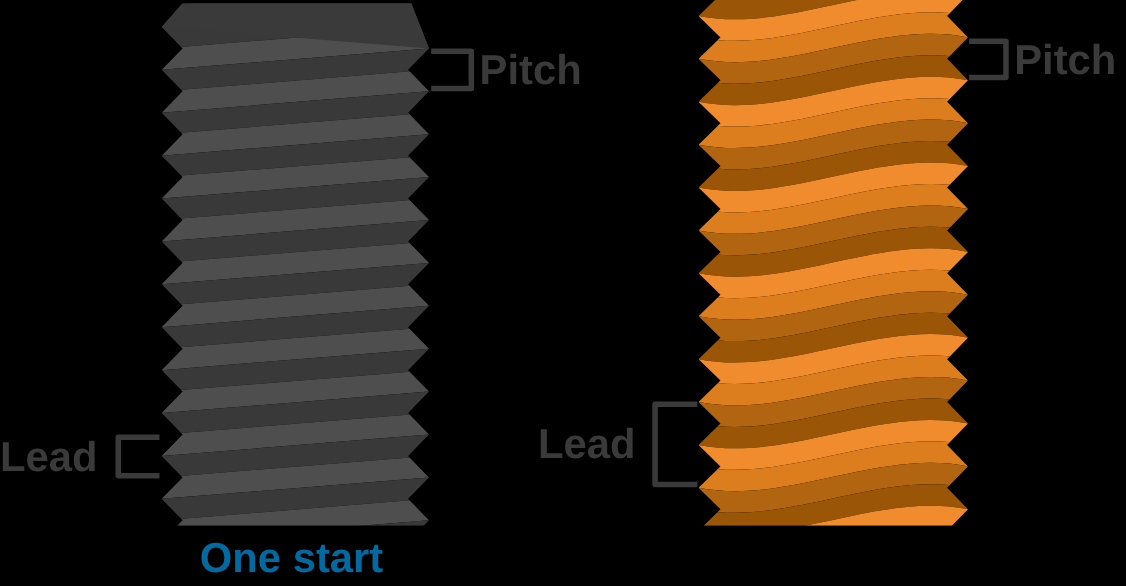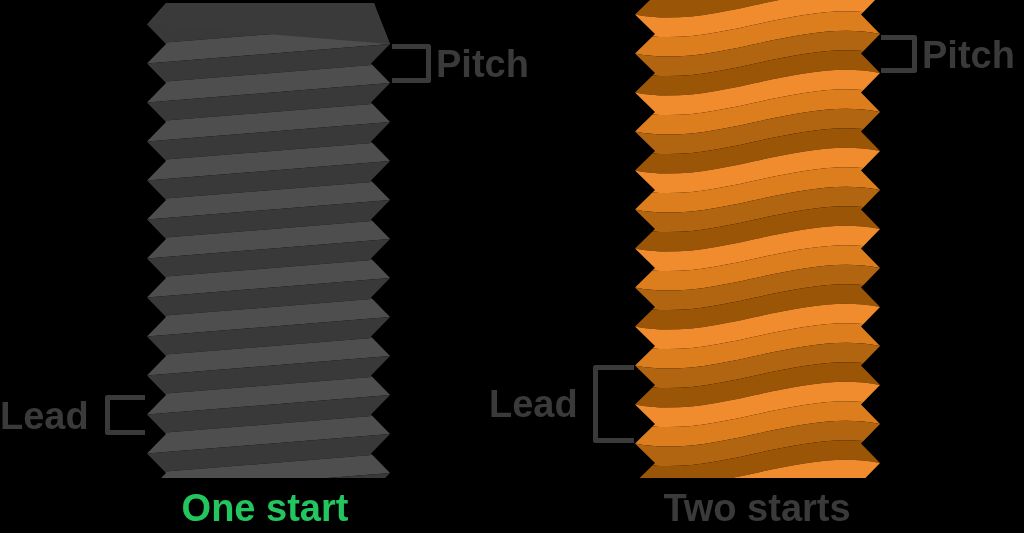--- a/index.html
+++ b/index.html
@@ -105,16 +105,15 @@
     </svg>
 
   <div class="lbl" style="left: 436px; top: 45px; color: rgb(58, 58, 59);">Pitch</div>
 
   <div class="lbl" style="left: 922px; top: 36px; color: rgb(58, 58, 59);">Pitch</div>
 
   <div class="lbl right-align" style="left: 0px; width: 96px; top: 397px; color: rgb(58, 58, 59);">Lead</div>
 
   <div class="lbl right-align" style="left: 489px; width: 97px; top: 385px; color: rgb(58, 58, 59);">Lead</div>
 
-  <div class="lbl center" style="left: 135px; width: 260px; top: 489px; color: #22c55e;">One start</div>
+  <div class="lbl center" style="left: 135px; width: 260px; top: 489px; color: #0369a1;">One start</div>
 
-  <div class="lbl center" style="left: 627px; width: 260px; top: 489px; color: rgb(58, 58, 59);">Two starts</div>
 </div>
 
 </body></html>

